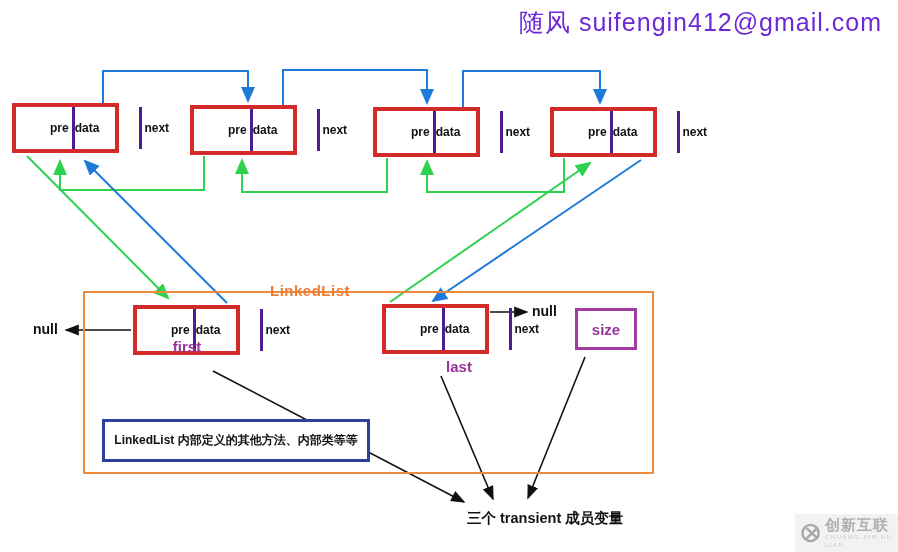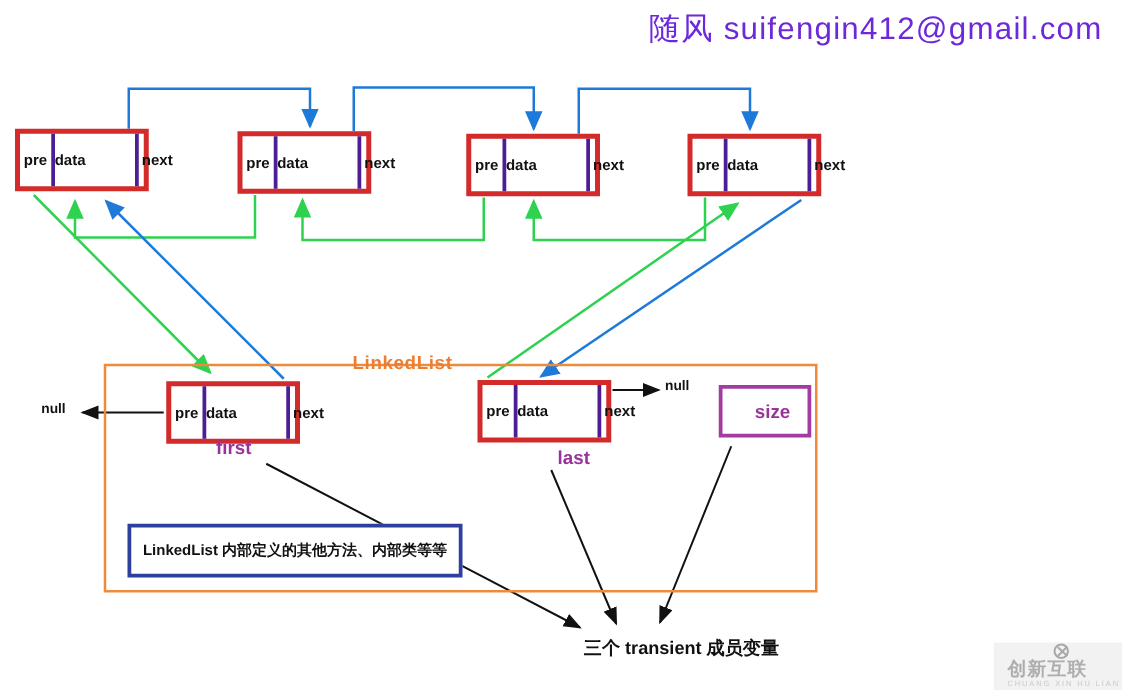--- a/index.html
+++ b/index.html
@@ -14,70 +14,70 @@
   }
   
   .node{
     position:absolute;width:99px;height:42px;border:4px solid #d32a2a;
     display:flex;background:#fff;
   }
   .cell{
     display:flex;align-items:center;justify-content:center;
     font-weight:bold;font-size:12px;color:#111;
   }
-  .cell-pre{flex:0 0 25%;}
+  .cell-pre{flex:0 0 25%;padding-left:31px;}
   .cell-data{flex:1 1 auto;}
   .cell-next{flex:0 0 29%;margin-left:40px;}
   .cell + .cell{border-left:3px solid #4c1d95;}
   #node1{left:12px;top:103px;}
   #node2{left:190px;top:105px;}
   #node3{left:373px;top:107px;}
   #node4{left:550px;top:107px;}
   #firstNode{left:133px;top:305px;}
   #lastNode{left:382px;top:304px;}
   
   #llbox{
     position:absolute;left:83px;top:291px;width:567px;height:179px;
     border:2px solid #ed8a3c;background:transparent;
   }
   #llTitle{
-    position:absolute;left:282px;top:282px;color:#ed7d31;font-weight:bold;
+    position:absolute;left:270px;top:282px;color:#ed7d31;font-weight:bold;
     font-size:15px;letter-spacing:0.5px;
   }
   .ptr-label{
     position:absolute;width:70px;text-align:center;color:#993399;
     font-weight:bold;font-size:15px;
   }
-  #firstLabel{left:152px;top:350px;}
+  #firstLabel{left:152px;top:338px;}
   #lastLabel{left:424px;top:358px;}
   .null-label{
-    position:absolute;color:#111;font-weight:bold;font-size:11px;
+    position:absolute;color:#111;font-weight:bold;font-size:14px;
   }
   #nullLeft{left:33px;top:321px;}
   #nullRight{left:532px;top:303px;}
   #sizeBox{
     position:absolute;left:575px;top:308px;width:56px;height:36px;
     border:3px solid #a23ba2;display:flex;align-items:center;justify-content:center;
-    color:#993399;font-weight:bold;font-size:15px;background:#fff;padding-left:12px;
+    color:#993399;font-weight:bold;font-size:15px;background:#fff;
   }
   #methodsBox{
     position:absolute;left:102px;top:419px;width:262px;height:37px;
     border:3px solid #2e3f9e;display:flex;align-items:center;justify-content:center;
     font-weight:bold;font-size:12px;color:#111;background:#fff;white-space:nowrap;
   }
   #caption{
     position:absolute;left:467px;top:509px;font-weight:bold;font-size:14.5px;color:#111;
     white-space:nowrap;
   }
   
   #arrows{position:absolute;left:0;top:0;width:898px;height:552px;}
   
   #logo{
     position:absolute;left:795px;top:514px;width:103px;height:38px;background:#f2f2f2;
-    display:flex;align-items:center;padding-left:5px;box-sizing:border-box;flex-direction:column;
+    display:flex;align-items:center;padding-left:5px;box-sizing:border-box;
   }
   #logoTextWrap{display:flex;flex-direction:column;margin-left:4px;}
   #logoTitle{color:#aeaeae;font-weight:bold;font-size:15px;letter-spacing:1px;line-height:16px;}
   #logoSub{color:#c9c9c9;font-size:6px;letter-spacing:1.5px;line-height:8px;}
 </style>
 </head>
 <body>
 
 <div id="stage">
 

